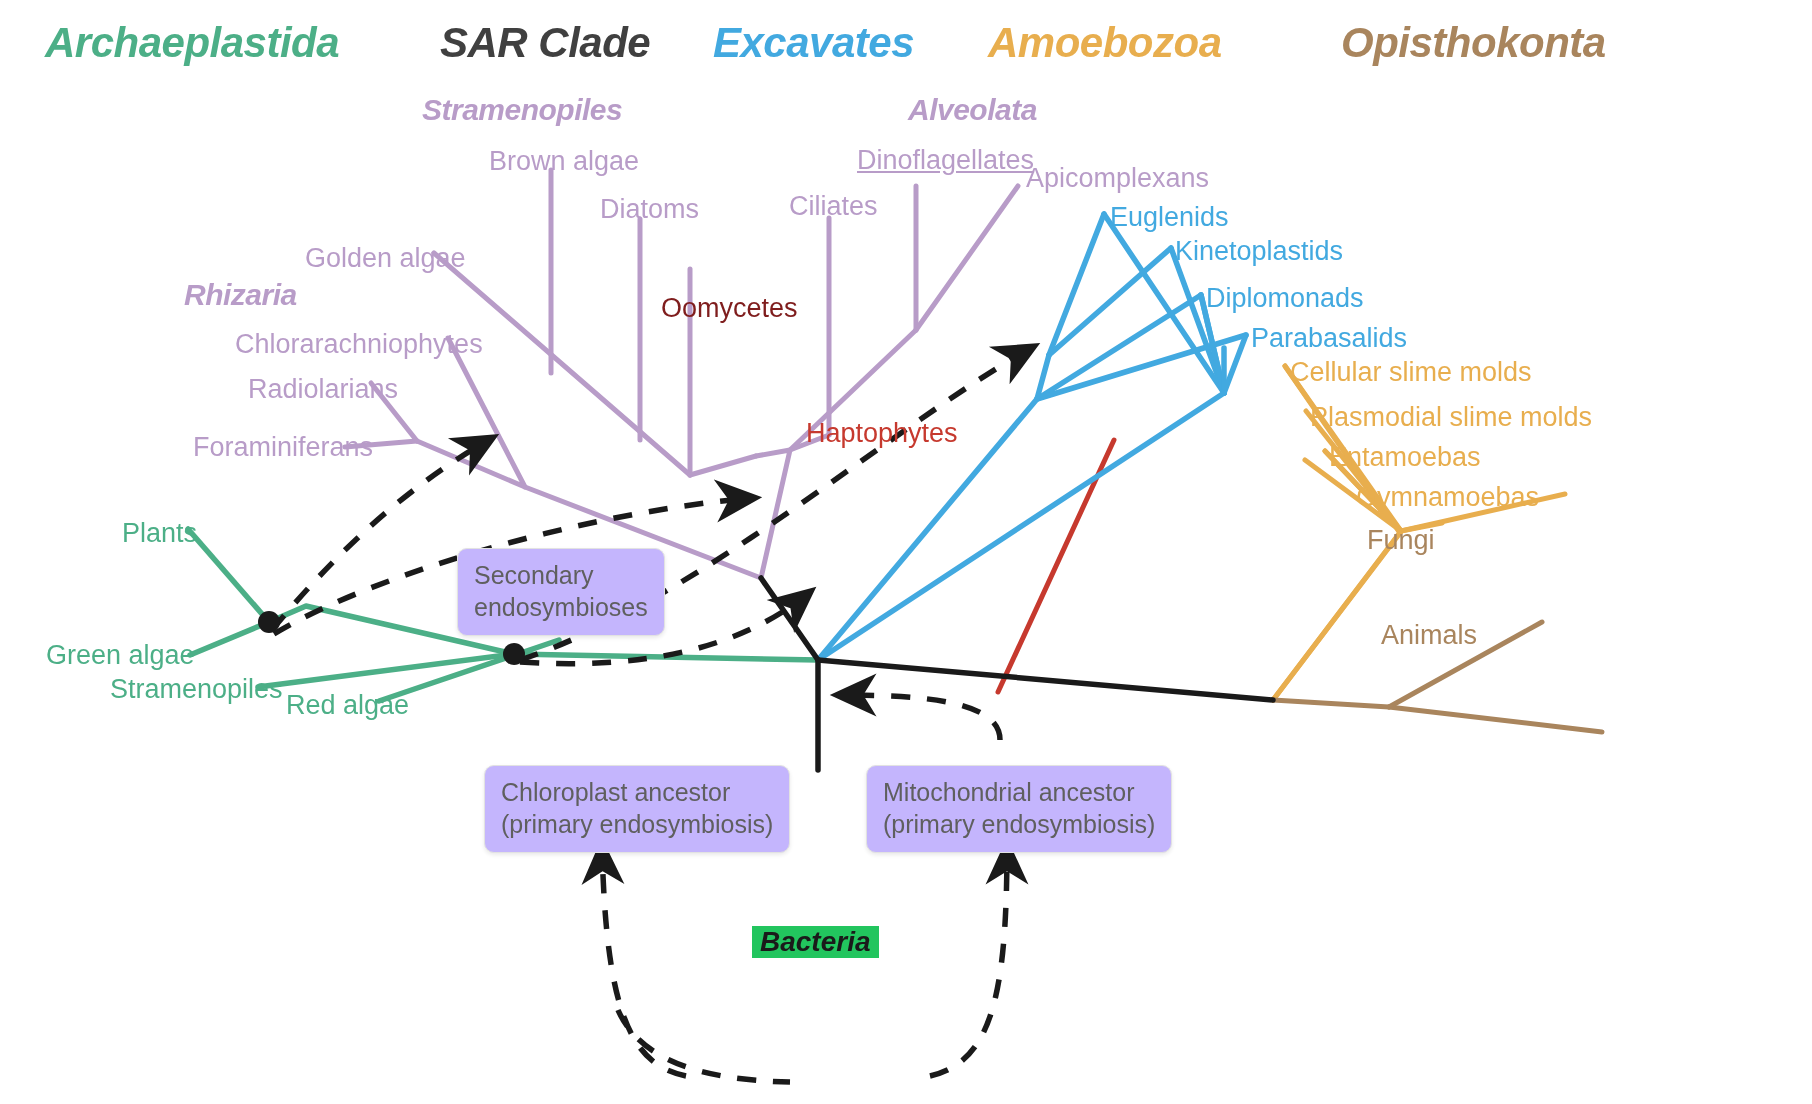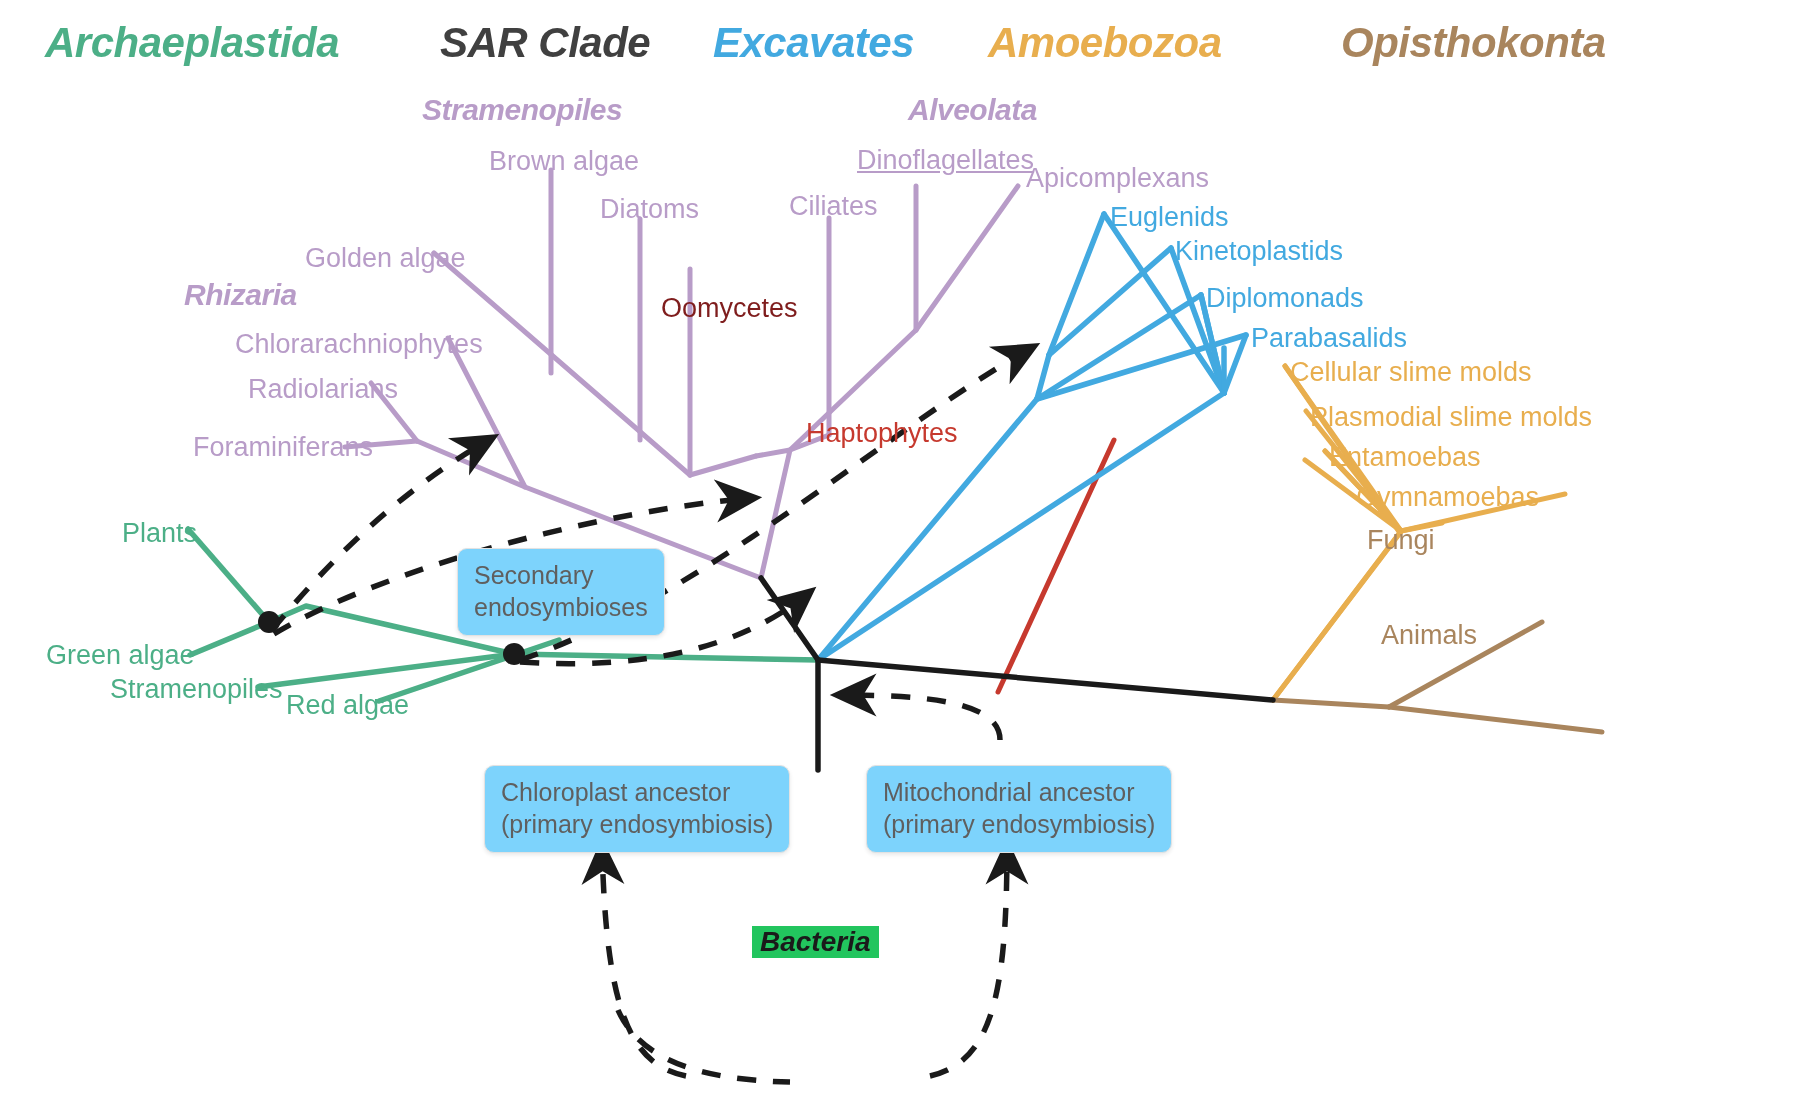--- a/index.html
+++ b/index.html
@@ -39,21 +39,21 @@
     font-style: italic;
     font-weight: bold;
     font-size: 30px;
     letter-spacing: -0.5px;
   }
   .taxon {
     font-size: 27px;
   }
   .callout {
     position: absolute;
-    background: #7dd3fc;
+    background: #c4b5fd;
     border: 1.5px solid #e2e2e2;
     border-radius: 10px;
     color: #5f5f5f;
     font-size: 25px;
     line-height: 1.28;
     padding: 10px 16px 12px 16px;
     box-shadow: 0 2px 4px rgba(0,0,0,0.09);
     white-space: pre-line;
   }
   .bacteria-lbl {

